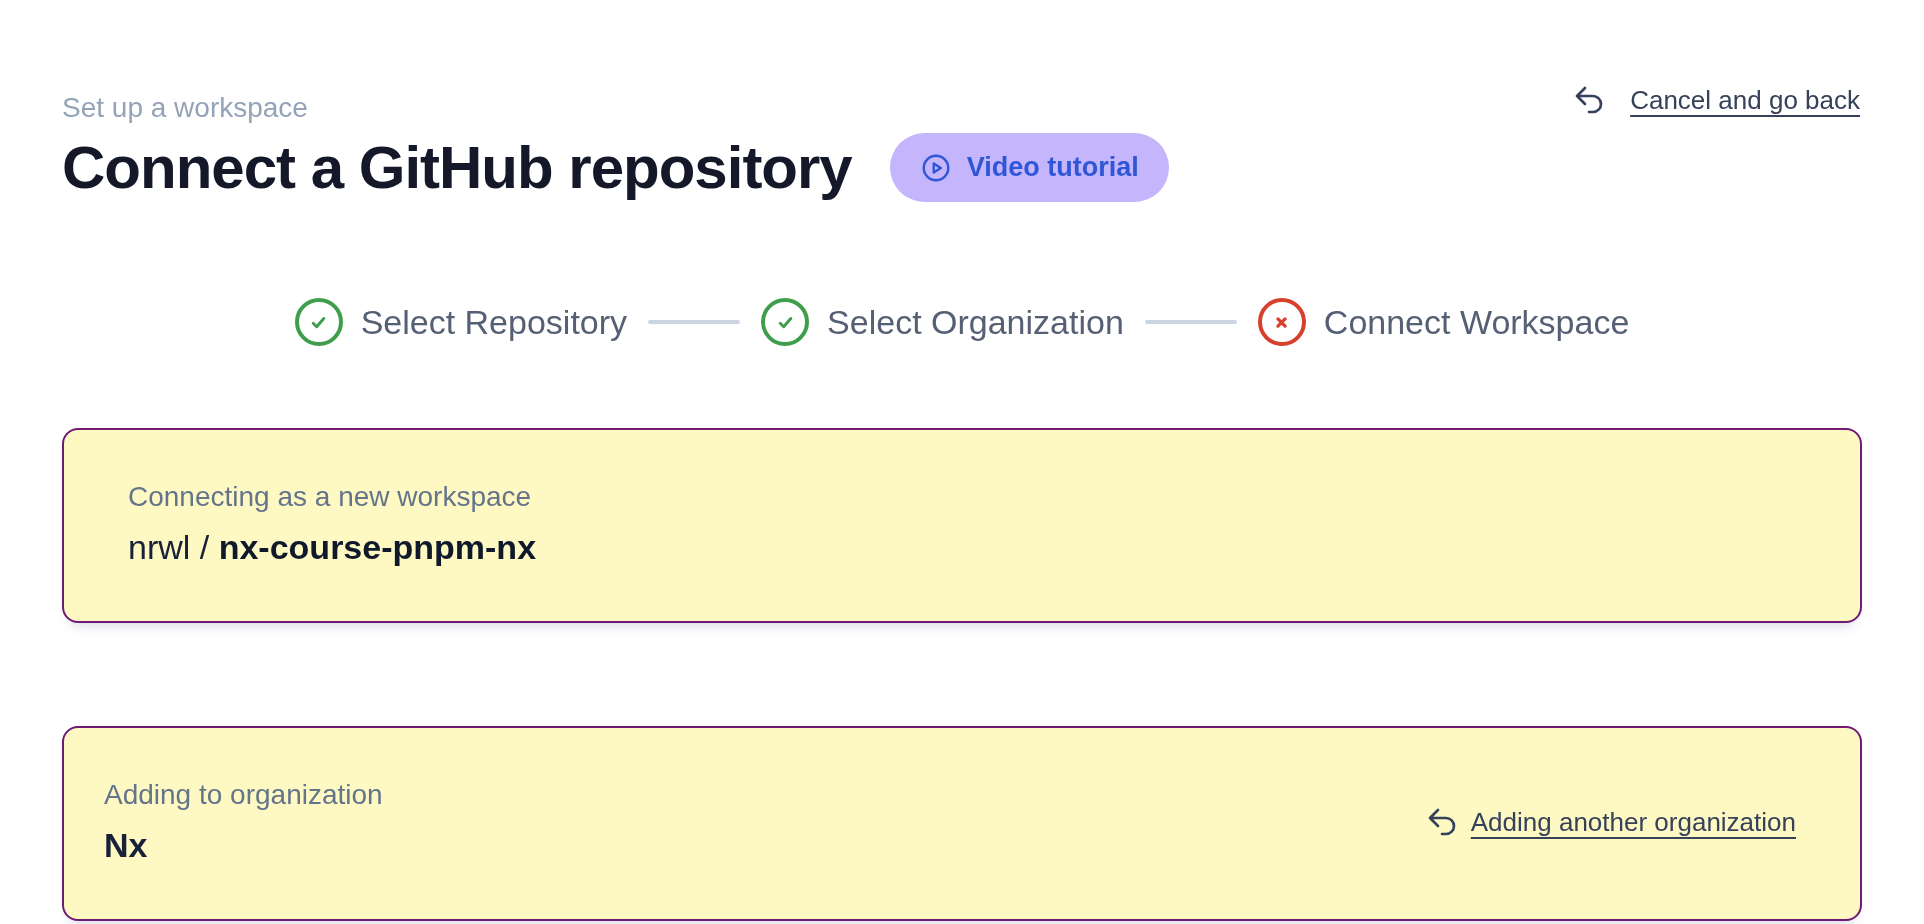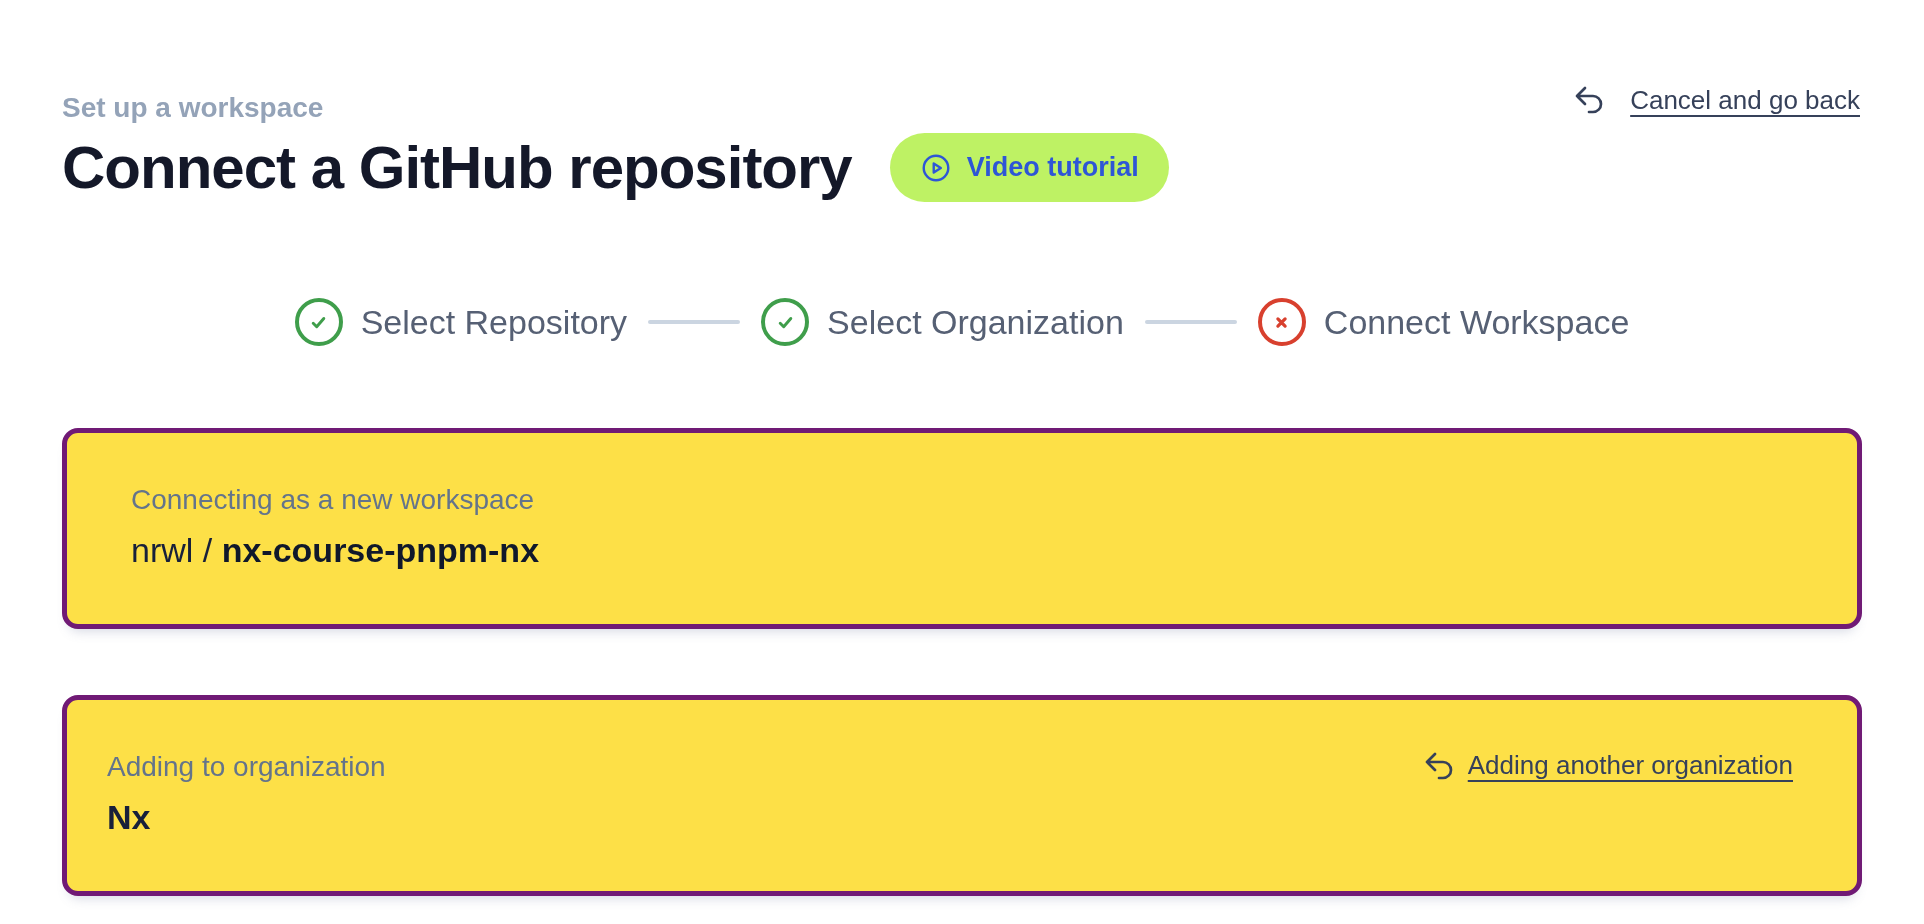--- a/index.html
+++ b/index.html
@@ -14,21 +14,21 @@
     padding: 0 62px;
     overflow: hidden;
   }
 
   
   .header { position: relative; padding-top: 90px; }
   .eyebrow {
     font-size: 28px;
     line-height: 1.25;
     color: #94a3b8;
-    font-weight: 700;
+    font-weight: 400;
   }
   .link {
     display: inline-flex;
     align-items: center;
     gap: 13px;
     color: #36415a;
     font-size: 26px;
     cursor: pointer;
     text-decoration: none;
   }
@@ -46,21 +46,21 @@
     font-size: 60px;
     line-height: 1.15;
     font-weight: 700;
     letter-spacing: -1px;
     color: #141829;
   }
   .video-pill {
     display: inline-flex;
     align-items: center;
     gap: 15px;
-    background: #bef264;
+    background: #c4b5fd;
     border: none;
     border-radius: 999px;
     padding: 15px 30px;
     color: #2e56d6;
     font-size: 27px;
     font-weight: 700;
     font-family: inherit;
     cursor: pointer;
   }
   .play-icon svg { width: 32px; height: 32px; display: block; }
@@ -87,29 +87,29 @@
   .step-circle svg { width: 27px; height: 27px; display: block; }
   .step-complete .step-circle { border-color: #3f9e4b; color: #3f9e4b; }
   .step-error .step-circle { border-color: #d8402e; color: #d8402e; }
   .step-label { font-size: 34px; font-weight: 500; color: #566074; white-space: nowrap; }
   .connector { width: 92px; height: 4px; background: #cbd5e1; border-radius: 2px; flex: none; }
 
   
   .card {
     display: flex;
     justify-content: space-between;
-    align-items: flex-start;
-    border: 5px solid #701a75;
+    align-items: center;
+    border: 2px solid #701a75;
     border-radius: 16px;
     padding: 48px 64px 52px 64px;
-    background: #fde047;
+    background: #fef9c3;
     box-shadow: 0 9px 12px -7px rgba(99, 110, 150, 0.28);
   }
   .card-first { margin-top: 82px; }
-  .card-second { margin-top: 66px; padding-left: 40px; }
+  .card-second { margin-top: 103px; padding-left: 40px; }
   .card-label { font-size: 28px; line-height: 1.35; color: #64748b; }
   .card-value {
     margin-top: 9px;
     font-size: 34px;
     line-height: 1.3;
     color: #18203a;
     font-weight: 500;
   }
   .card-value .repo-name { font-weight: 700; color: #10182b; }
   .card-value.org-name { font-weight: 600; }

